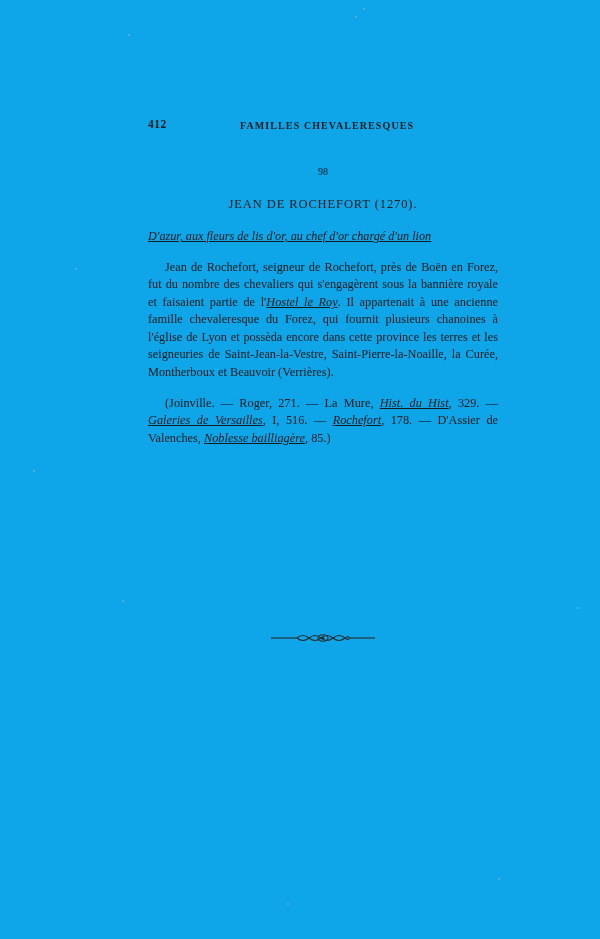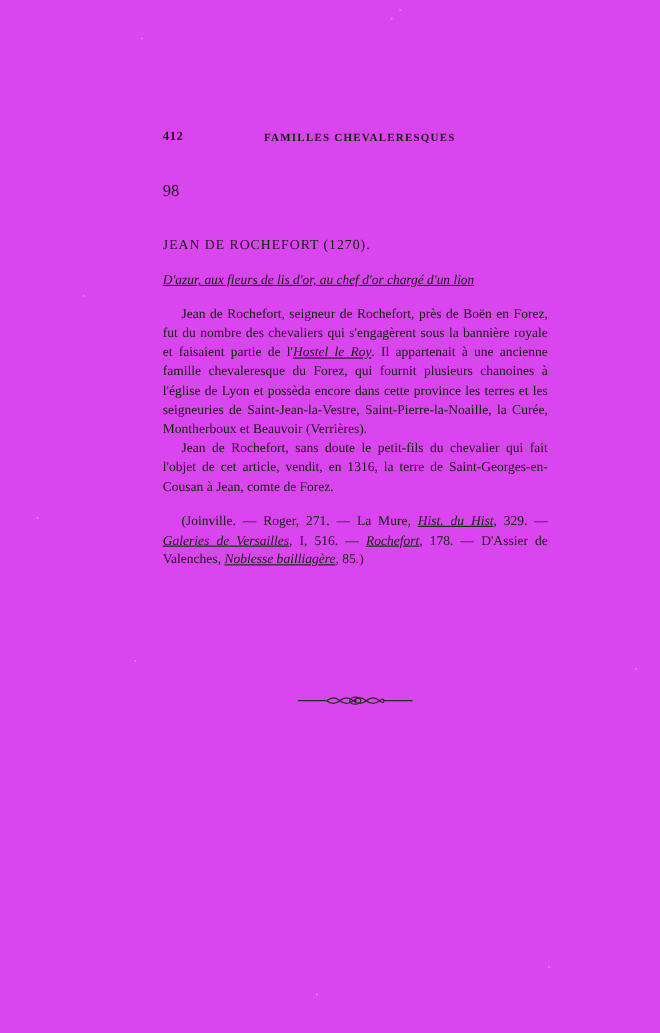--- a/index.html
+++ b/index.html
@@ -11,21 +11,21 @@
     width: 600px;
     height: 939px;
     position: relative;
     font-family: "Liberation Serif", serif;
     color: #1a1a1a;
     overflow: hidden;
   }
   .page {
     position: absolute;
     inset: 0;
-    background: #d946ef;
+    background: #0ea5e9;
   }
   
   .speck {
     position: absolute;
     background: #bdbdbd;
     border-radius: 50%;
     opacity: .55;
   }
   .content {
     position: absolute;
@@ -49,26 +49,26 @@
   .head-title {
     position: absolute;
     left: 92px;
     top: 2px;
     font-size: 10px;
     font-weight: bold;
     letter-spacing: 1.1px;
     text-align: center;
   }
   .section-number {
-    text-align: left;
-    font-size: 15px;
-    margin-bottom: 32px;
+    text-align: center;
+    font-size: 10px;
+    margin-bottom: 20px;
   }
   .entry-title {
-    text-align: left;
+    text-align: center;
     font-size: 12.5px;
     letter-spacing: .9px;
     margin-bottom: 16px;
     margin-top: 14px;
   }
   .blazon {
     font-style: italic;
     font-size: 12.2px;
     line-height: 1.38;
     text-align: center;
@@ -136,23 +136,20 @@
     <div class="entry-title">JEAN DE ROCHEFORT (1270).</div>
 
     <div class="blazon">
       <span class="l1">D'azur, aux fleurs de lis d'or, au chef d'or chargé d'un lion</span>
     </div>
 
     <p class="body">
       Jean&nbsp;de&nbsp;Rochefort, seigneur de Rochefort, près de Boën en Forez, fut du nombre des chevaliers qui s'eng<span style="letter-spacing:-0.2px">a</span>gèrent sous la bannière royale et faisaient partie de l'<i>Hostel le Roy</i>. Il appartenait à une ancienne famille chevaleresque du Forez, qui fournit plusieurs chanoines à l'église de Lyon et possèda encore dans cette province les terres et les seigneuries de Saint-Jean-la-Vestre, Saint-Pierre-la-Noaille, la Curée, Montherboux et Beauvoir (Verrières).
     </p>
 
-    <p class="body">
-      Jean de Rochefort, sans doute le petit-fils du chevalier qui fait l'objet de cet article, vendit, en 1316, la terre de Saint-Georges-en-Cousan à Jean, comte de Forez.
-    </p>
 
 
     <p class="refs">
       (Joinville. — Roger, 271. — La Mure, <i>Hist. du Hist</i>, 329. — <i>Galeries de Versailles</i>, I, 516. — <i>Rochefort</i>, 178. — D'Assier de Valenches, <i>Noblesse bailliagère</i>, 85.)
     </p>
 
     <div class="ornament">
       <svg width="108" height="12" viewBox="0 0 108 12" aria-hidden="true">
         <g fill="none" stroke="#2a2a2a" stroke-width="1.1">
           <path d="M2 6 H28"></path>

